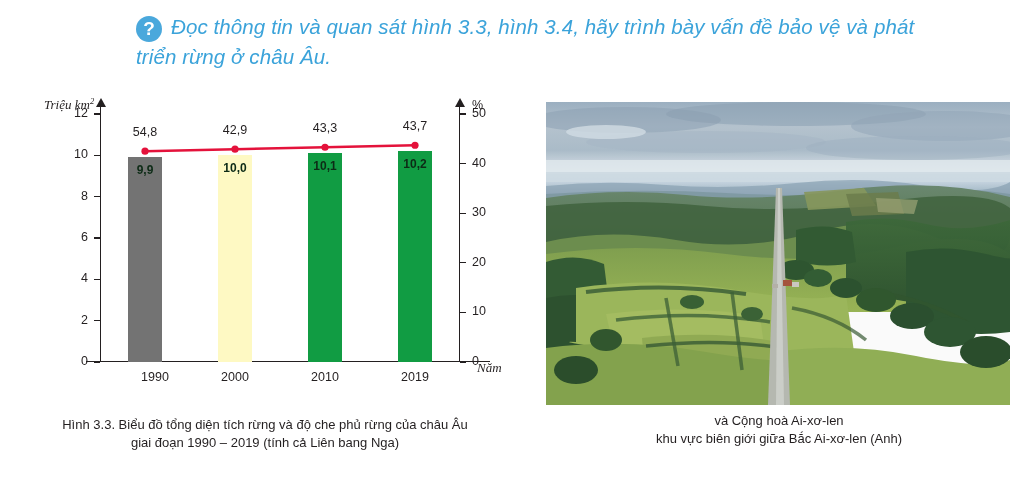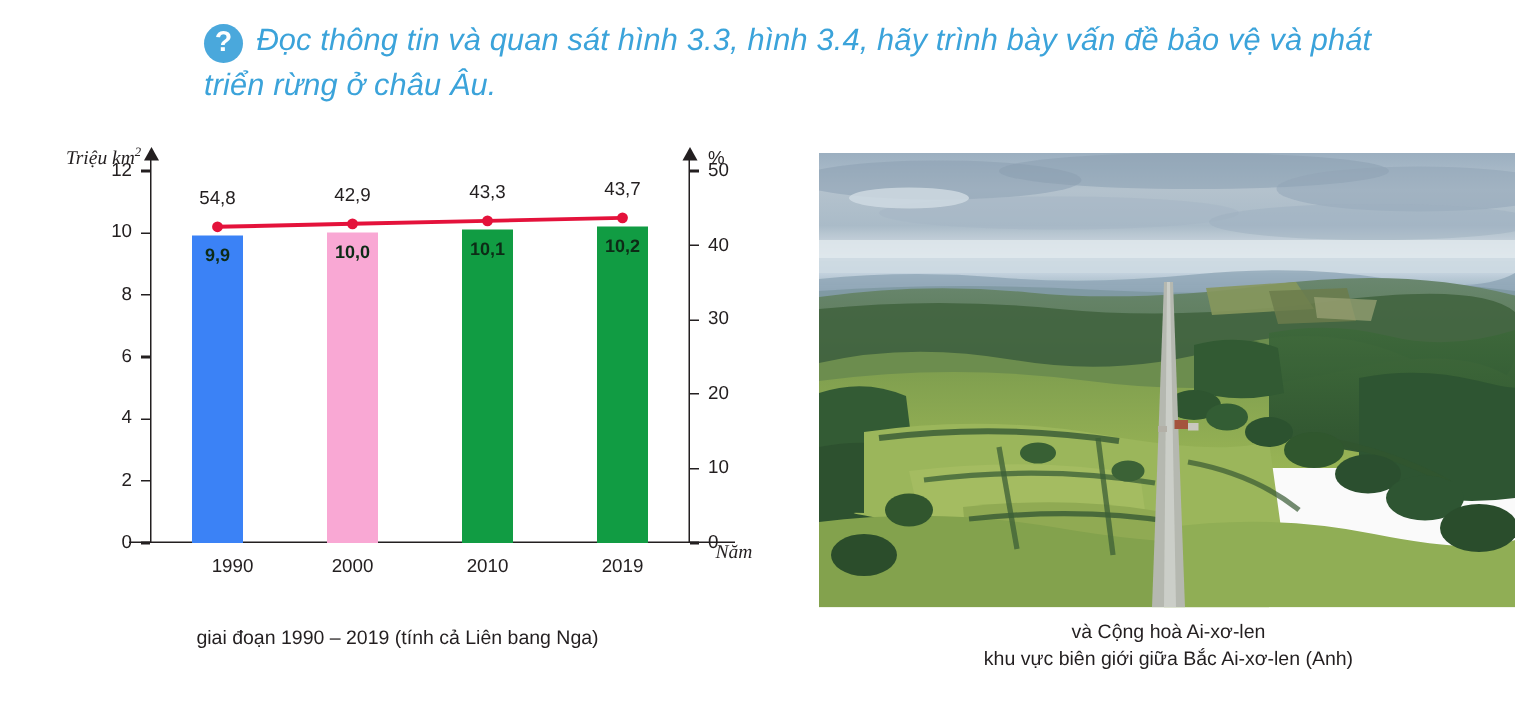--- a/index.html
+++ b/index.html
@@ -271,24 +271,24 @@
         <div class="tick right" style="top: 148.2px;"></div>
         <div class="tick-label right" style="top: 140.8px;">20</div>
         <div class="tick right" style="top: 98.6px;"></div>
         <div class="tick-label right" style="top: 91.2px;">30</div>
         <div class="tick right" style="top: 49px;"></div>
         <div class="tick-label right" style="top: 41.6px;">40</div>
         <div class="tick right" style="top: -0.6px;"></div>
         <div class="tick-label right" style="top: -8px;">50</div>
       </div>
     <div id="bars">
-        <div class="bar" style="left: 28px; width: 34px; height: 204.6px; background: #3b82f6;">
+        <div class="bar" style="left: 28px; width: 34px; height: 204.6px; background: #737373;">
           <div class="bar-value">9,9</div>
         </div>
-        <div class="bar" style="left: 118px; width: 34px; height: 206.667px; background: #f9a8d4;">
+        <div class="bar" style="left: 118px; width: 34px; height: 206.667px; background: #fef9c3;">
           <div class="bar-value">10,0</div>
         </div>
         <div class="bar" style="left: 208px; width: 34px; height: 208.733px; background: rgb(17, 156, 67);">
           <div class="bar-value">10,1</div>
         </div>
         <div class="bar" style="left: 298px; width: 34px; height: 210.8px; background: rgb(17, 156, 67);">
           <div class="bar-value">10,2</div>
         </div>
       </div>
     <div id="cats">
@@ -311,20 +311,21 @@
         <div class="line-label" style="left: 15px; top: 11.2px;">54,8</div>
         <div class="line-label" style="left: 105px; top: 9.216px;">42,9</div>
         <div class="line-label" style="left: 195px; top: 7.232px;">43,3</div>
         <div class="line-label" style="left: 285px; top: 5.248px;">43,7</div>
       </div>
   </div>
 
 </div>
 
 <div class="caption" id="caption-33">
+  <div>Hình 3.3. Biểu đồ tổng diện tích rừng và độ che phủ rừng của châu Âu</div>
   <div>giai đoạn 1990 – 2019 (tính cả Liên bang Nga)</div>
 </div>
 
 <div id="photo">
   <svg width="464" height="303" viewBox="0 0 464 303">
     <defs>
       <linearGradient id="sky" x1="0" y1="0" x2="0" y2="1">
         <stop offset="0%" stop-color="#9fb3c4"></stop>
         <stop offset="28%" stop-color="#b8c6d2"></stop>
         <stop offset="55%" stop-color="#aebfcd"></stop>

